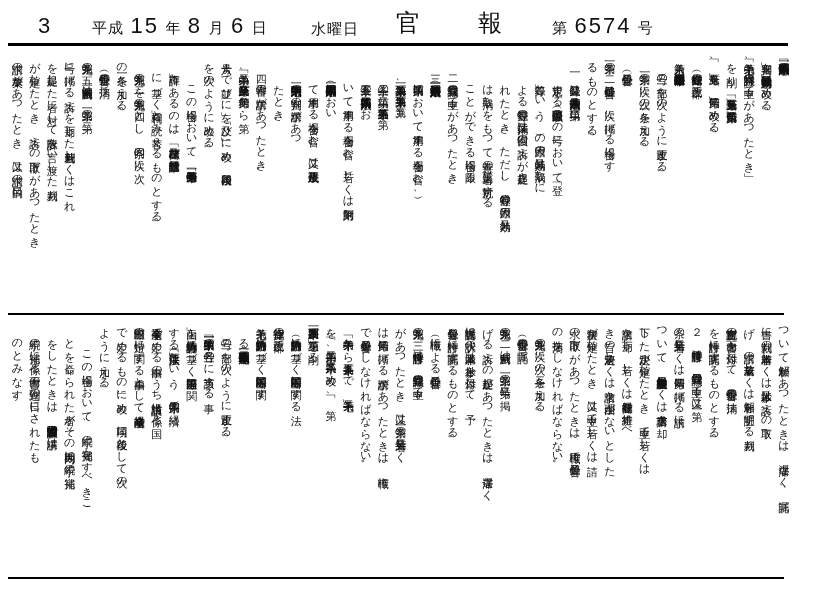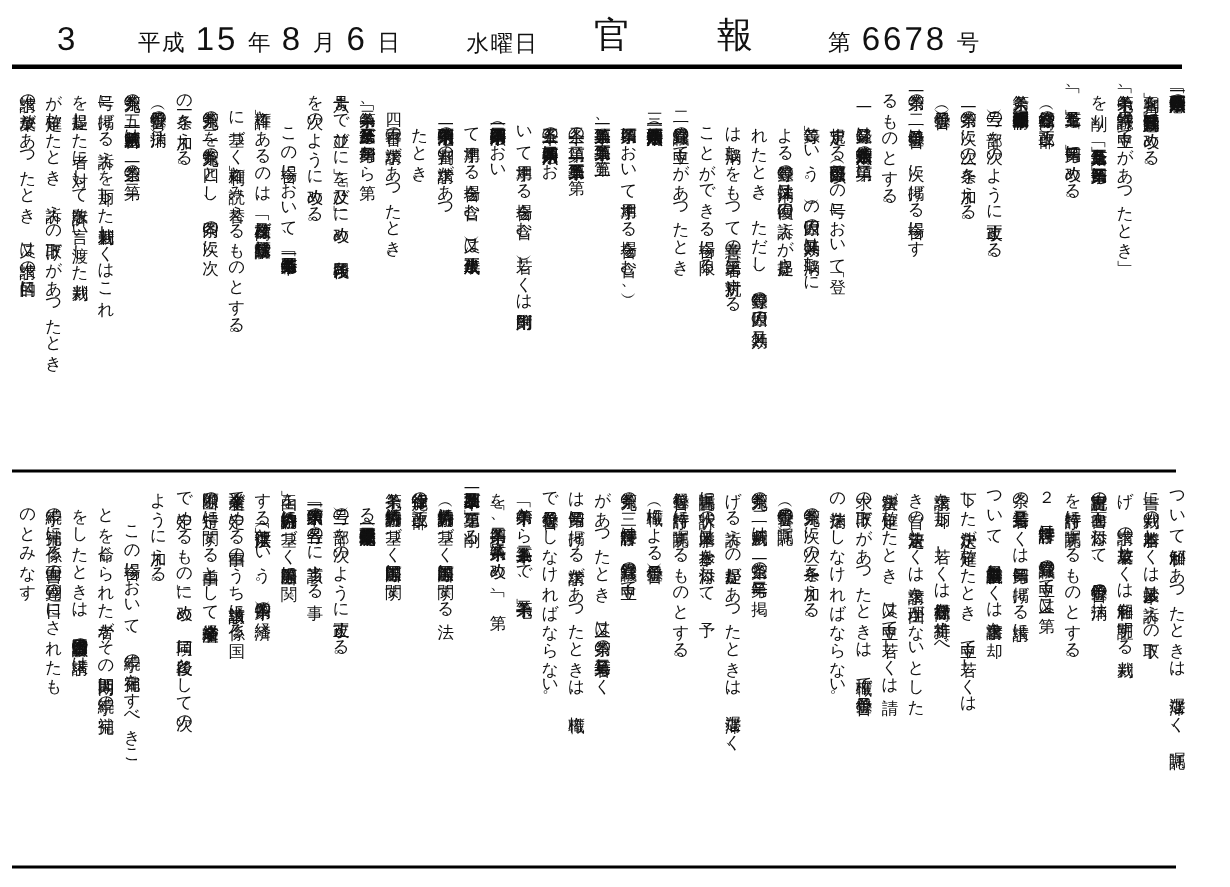--- a/index.html
+++ b/index.html
@@ -63,21 +63,21 @@
       <span class="mh-num">6</span>
       <span class="mh-kanji">日</span>
     </span>
 
     <span class="mh-group mh-weekday mh-kanji">水曜日</span>
 
     <span class="mh-group mh-title">官報</span>
 
     <span class="mh-group mh-issue">
       <span class="mh-kanji">第</span>
-      <span class="mh-num">6678</span>
+      <span class="mh-num">6574</span>
       <span class="mh-kanji">号</span>
     </span>
   </header>
 
   <div class="rule rule-header"></div>
 
   <section class="vblock vblock-upper">
       <p class="vline">第六条第四号中「意匠法第四十八条第一項の</p>
       <p class="vline">審判」を「意匠登録無効審判」に改める。</p>
       <p class="vline">第七条中「、特許異議の申立てがあつたとき」</p>

